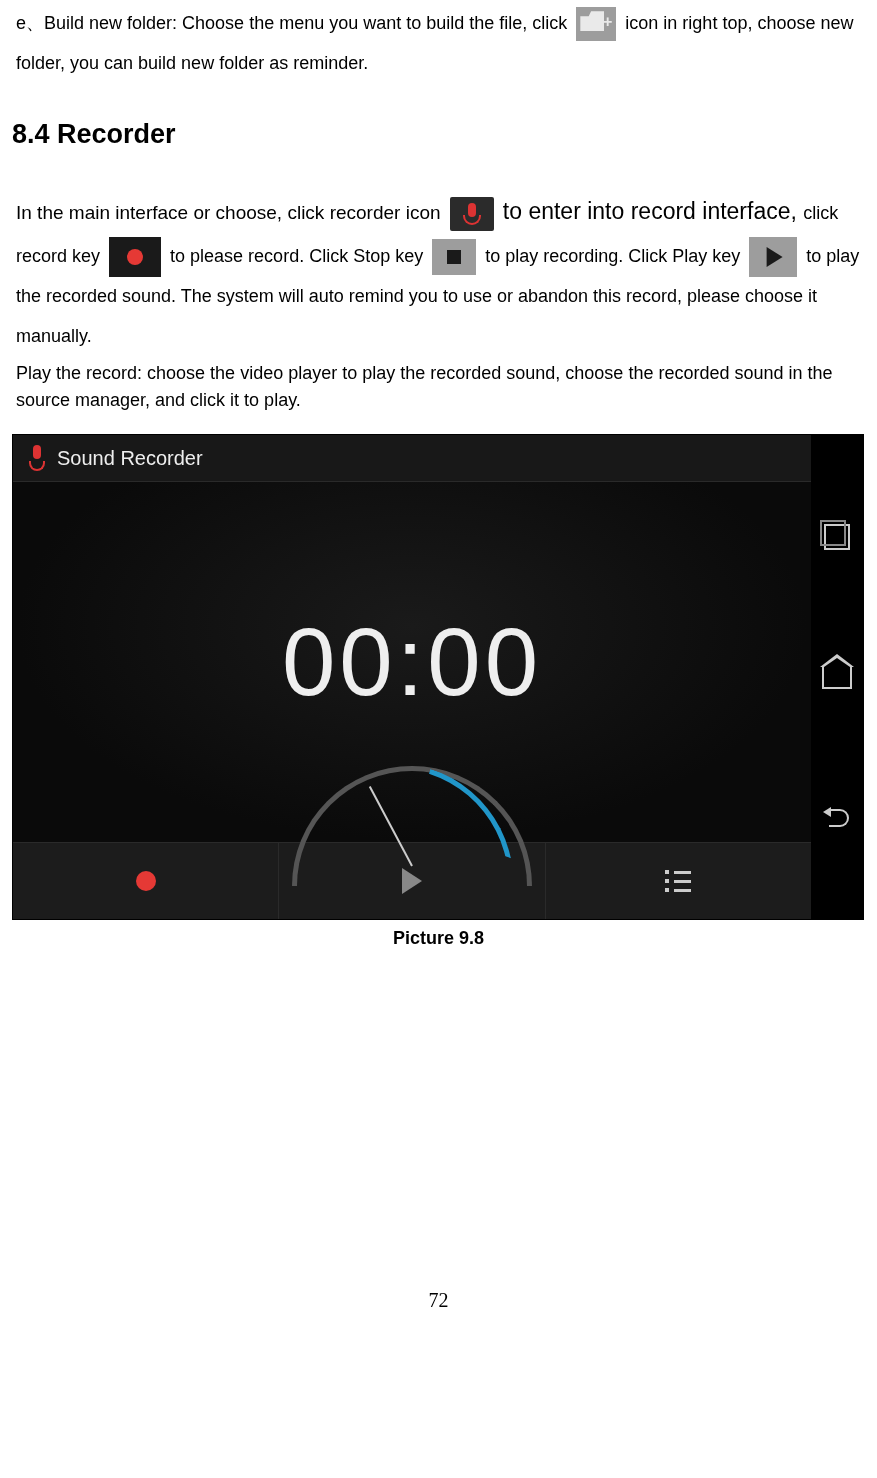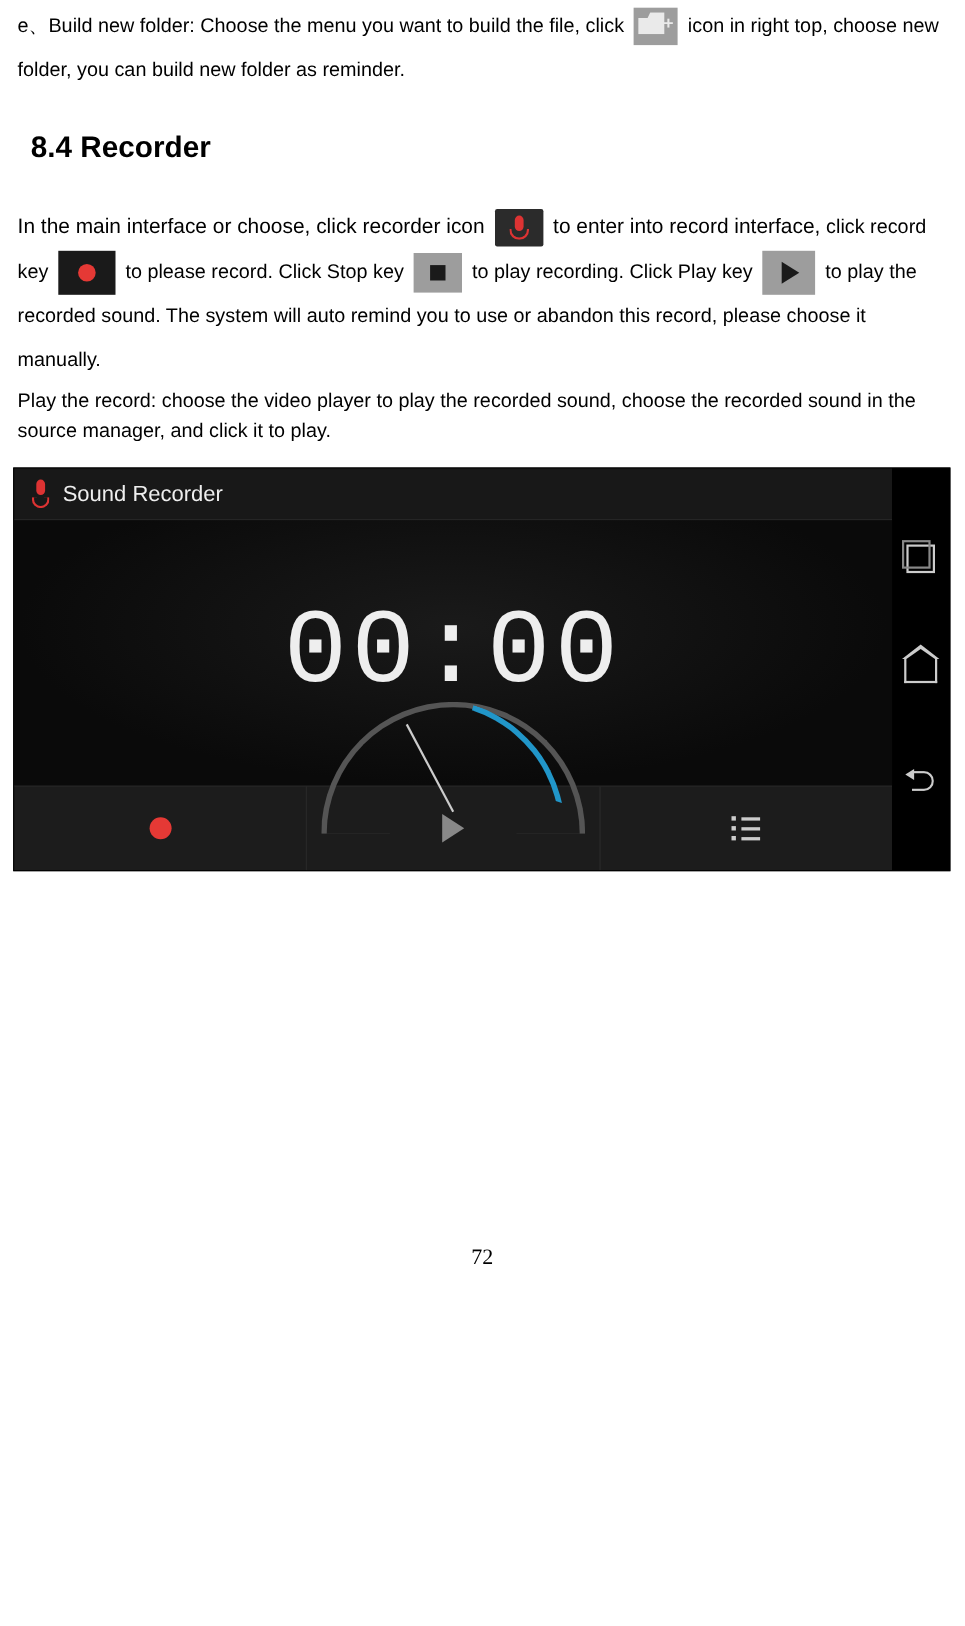--- a/index.html
+++ b/index.html
@@ -42,21 +42,21 @@
     content: "+";
     position: absolute;
     right: 4px; bottom: 2px;
     color: #eaeaea;
     font-size: 16px;
     font-weight: bold;
   }
   .heading {
     font-size: 27px;
     font-weight: bold;
-    margin: 36px 0 36px 16px;
+    margin: 36px 0 36px 0;
   }
   .recorder-app-icon {
     width: 44px;
     height: 34px;
     background: #2b2b2b;
     position: relative;
     border-radius: 2px;
   }
   .recorder-app-icon::before {
     content: "";
@@ -120,21 +120,21 @@
     width: 0; height: 0;
     border-left: 16px solid #1a1a1a;
     border-top: 10px solid transparent;
     border-bottom: 10px solid transparent;
   }
   .screenshot {
     margin: 20px 0 6px 0;
     display: flex;
     border: 1px solid #000;
     width: 852px;
-    height: 367px;
+    height: 486px;
     background: #000;
     box-sizing: border-box;
   }
   .screen-main {
     flex: 1;
     display: flex;
     flex-direction: column;
     background: #0e0e0e;
   }
   .titlebar {
@@ -180,21 +180,21 @@
     align-items: center;
     justify-content: center;
     background: radial-gradient(ellipse at center 40%, #1a1a1a 0%, #0a0a0a 70%);
     position: relative;
   }
   .timer {
     color: #eee;
     font-size: 96px;
     font-weight: 300;
     letter-spacing: 4px;
-    font-family: Liberation Mono, monospace;
+    font-family: Liberation Sans, sans-serif;
   }
   .vu-meter {
     position: absolute;
     bottom: 26px;
     width: 240px;
     height: 70px;
   }
   .vu-arc {
     width: 240px;
     height: 120px;
@@ -363,21 +363,21 @@
     <span>e、Build new folder: Choose the menu you want to build the file, click </span>
     <span class="inline-icon folder-plus-icon"></span>
     <span> icon in right top, choose new folder, you can build new folder as reminder.</span>
   </p>
 
   <h2 class="heading">8.4 Recorder</h2>
 
   <p class="para">
     <span style="font-size:19px;">In the main interface or choose, click recorder icon </span>
     <span class="inline-icon recorder-app-icon"></span>
-    <span style="font-size:19px;"> to enter into record interface, </span>
+    <span style="font-size:23px;"> to enter into record interface, </span>
     <span>click record key </span>
     <span class="inline-icon record-key-icon"></span>
     <span> to please record. Click Stop key </span>
     <span class="inline-icon stop-key-icon"></span>
     <span> to play recording. Click Play key </span>
     <span class="inline-icon play-key-icon"></span>
     <span> to play the recorded sound. The system will auto remind you to use or abandon this record, please choose it manually.</span>
   </p>
   <p class="para" style="line-height:1.5;">Play the record: choose the video player to play the recorded sound, choose the recorded sound in the source manager, and click it to play.</p>
 
@@ -420,16 +420,17 @@
         </div>
       </div>
     </div>
     <div class="navbar">
       <div class="nav-recent"></div>
       <div class="nav-home"></div>
       <div class="nav-back"></div>
     </div>
   </div>
 
+  <div class="caption">Picture 9.8</div>
 
   <div class="page-number">72</div>
 
 </div>
 
 </body></html>

